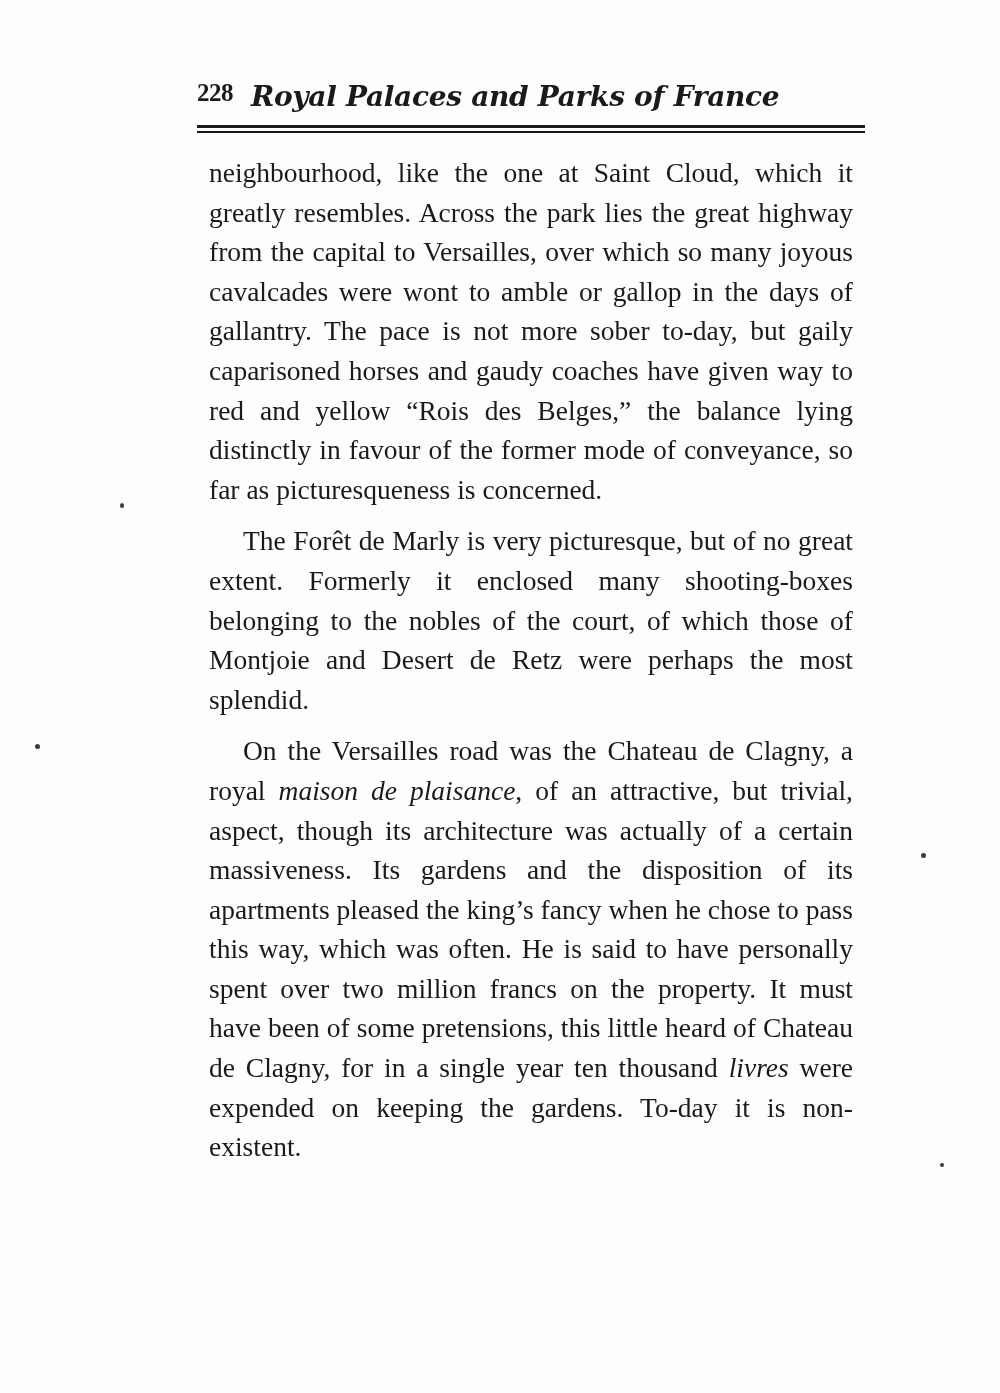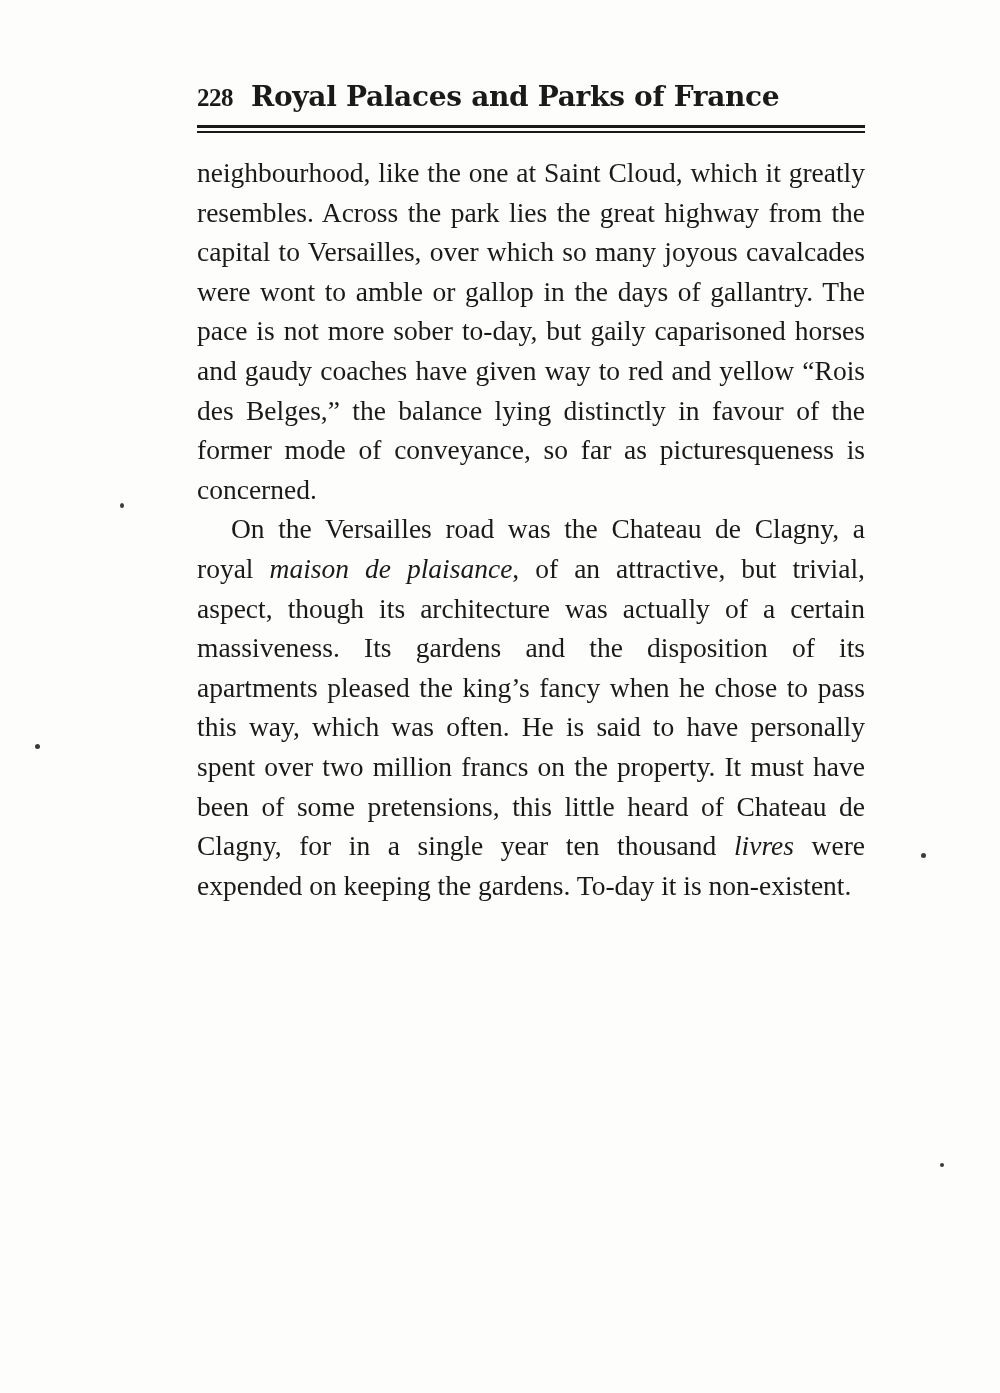--- a/index.html
+++ b/index.html
@@ -24,57 +24,58 @@
     background: #fdfdfb;
   }
   .content {
     position: absolute;
     left: 197px;
     top: 80px;
     width: 668px;
   }
   .running-head {
     display: flex;
-    align-items: flex-end;
+    align-items: flex-start;
     font-family: "DejaVu Serif", serif;
     font-weight: bold;
     white-space: nowrap;
   }
   .page-number {
     font-size: 25px;
     font-family: "Liberation Serif", serif;
     font-weight: bold;
     letter-spacing: -0.5px;
     margin-right: 18px;
     position: relative;
     top: -1px;
   }
   .head-title {
     font-size: 28px;
     letter-spacing: -0.3px;
     font-family: "DejaVu Serif", serif;
     font-weight: bold;
+    font-style: italic;
   }
   .rule-double {
     margin-top: 12px;
     width: 668px;
     border-top: 3px solid #1a1a1a;
     border-bottom: 2px solid #1a1a1a;
     height: 3px;
     box-sizing: content-box;
   }
   .body-text {
     margin-top: 20px;
     font-size: 27.5px;
     line-height: 39.6px;
     text-align: justify;
     font-family: "Liberation Serif", serif;
   }
   .body-text p {
-    margin: 0;
+    margin: 12px;
     text-indent: 0;
   }
   .body-text p.indented {
     text-indent: 34px;
   }
   .body-text p + p {
     margin-top: 0;
   }
   .body-text em {
   }
@@ -102,17 +103,18 @@
 
     <div class="running-head">
       <span class="page-number">228</span>
       <span class="head-title">Royal Palaces and Parks of France</span>
     </div>
 
     <div class="rule-double"></div>
 
     <div class="body-text">
         <p><span>neighbourhood, like the one at Saint Cloud, which it greatly resembles.  Across the park lies the great highway from the capital to Versailles, over which so many joyous cavalcades were wont to amble or gallop in the days of gallantry.  The pace is not more sober to-day, but gaily caparisoned horses and gaudy coaches have given way to red and yellow “Rois des Belges,” the balance lying distinctly in favour of the former mode of conveyance, so far as picturesqueness is concerned.</span></p>
+        <p class="indented"><span>The Forêt de Marly is very picturesque, but of no great extent.  Formerly it enclosed many shooting-boxes belonging to the nobles of the court, of which those of Montjoie and Desert de Retz were perhaps the most splendid.</span></p>
         <p class="indented"><span>On the Versailles road was the Chateau de Clagny, a royal </span><em>maison de plaisance</em><span>, of an attractive, but trivial, aspect, though its architecture was actually of a certain massiveness.  Its gardens and the disposition of its apartments pleased the king’s fancy when he chose to pass this way, which was often.  He is said to have personally spent over two million francs on the property. It must have been of some pretensions, this little heard of Chateau de Clagny, for in a single year ten thousand </span><em>livres</em><span> were expended on keeping the gardens.  To-day it is non-existent.</span></p>
       </div>
 
   </div>
 </div>
 
 </body></html>

